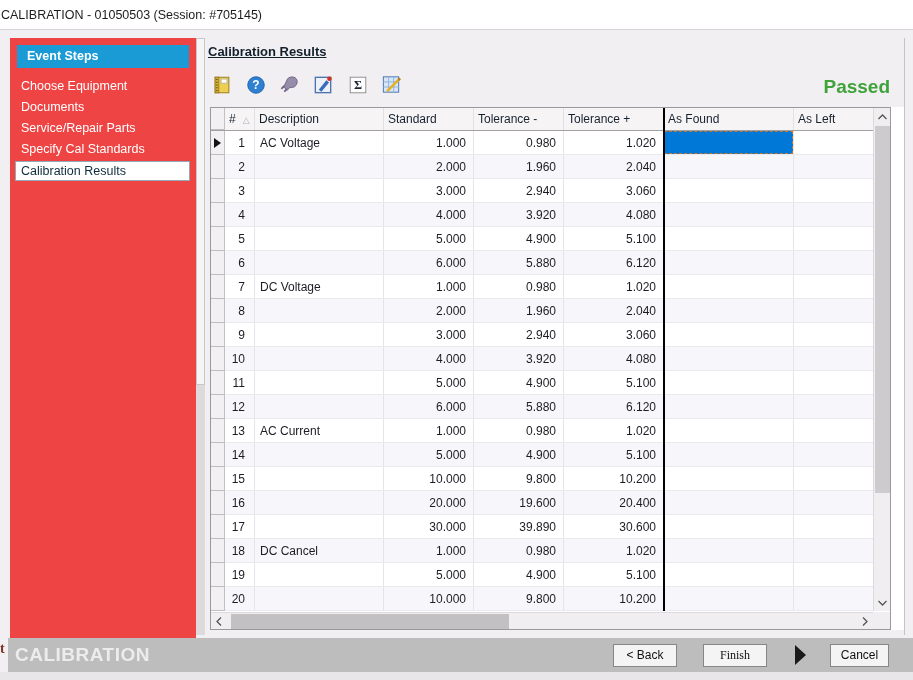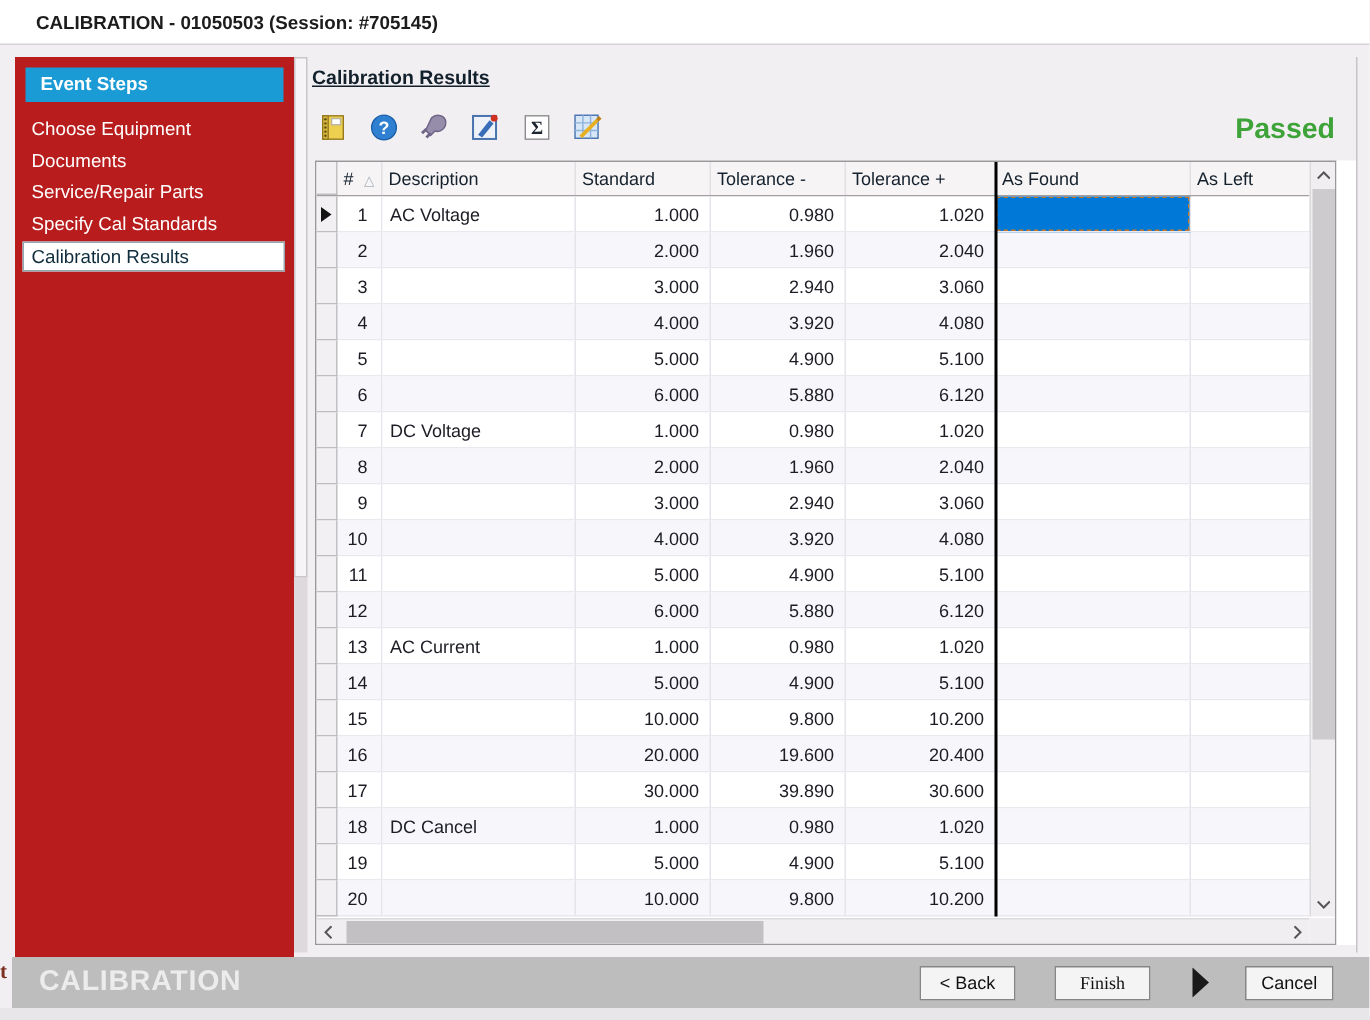--- a/index.html
+++ b/index.html
@@ -2,24 +2,24 @@
 <html><head>
 <meta charset="utf-8">
 <style>
   * { margin:0; padding:0; box-sizing:border-box; }
   html,body { width:913px; height:680px; overflow:hidden; background:#f2eff2;
     font-family:"Liberation Sans", sans-serif; }
   #app { position:relative; width:913px; height:680px; }
 
   
   .titlebar { position:absolute; left:0; top:0; width:913px; height:30px; background:#ffffff;
-    border-bottom:1px solid #d6d3d6; line-height:30px; padding-left:24px; font-size:12.5px; color:#1c1c1c;font-weight:bold; }
-
-  
-  .sidebar { position:absolute; left:10px; top:38px; width:186px; height:617px; background:#b91c1c; }
+    border-bottom:1px solid #d6d3d6; line-height:30px; padding-left:1px; font-size:12.5px; color:#1c1c1c; }
+
+  
+  .sidebar { position:absolute; left:10px; top:38px; width:186px; height:617px; background:#ef4444; }
   .step-header { margin:7px 7px 8px 7px; height:23px; line-height:23px; background:#1b9bd5;
     color:#ffffff; font-weight:bold; font-size:12.5px; padding-left:10px; }
   .step-item { color:#ffffff; font-size:12.5px; padding:3px 16px 4px 11px; cursor:default; }
   .step-item.current { background:#ffffff; color:#0e2c3c; border:1px solid #93a8b2;
     margin:1px 6px 0 5px; padding:2px 0 2px 5px; }
 
   .panel-scrollbar { position:absolute; left:196px; top:38px; width:9px; height:597px; background:#ddd9dd; }
   .panel-scrollbar .thumb { position:absolute; left:0; top:0; width:9px; height:347px;
     background:#f7f4f7; border:1px solid #c9c5c9; }
 
@@ -70,21 +70,21 @@
   .hs-btn { position:absolute; top:0; width:16px; height:16px; display:flex; align-items:center; justify-content:center; }
   .hs-left { left:0; } .hs-right { right:0; }
   .hs-thumb { position:absolute; left:20px; top:1px; width:278px; height:15px; background:#c2c0c2; }
   .corner { position:absolute; right:0; bottom:0; width:17px; height:17px; background:#f1eef1; }
 
   .right-strip { position:absolute; left:891px; top:107px; width:13px; height:523px; background:#ffffff; }
   .panel-edge { position:absolute; left:904px; top:38px; width:1px; height:597px; background:#c6c3c6; }
 
   
   .footer { position:absolute; left:8px; top:638px; width:905px; height:34px; background:#bdbdbd; }
-  .brand { position:absolute; left:18px; top:0; height:34px; line-height:34px; font-size:19px;
+  .brand { position:absolute; left:7px; top:0; height:34px; line-height:34px; font-size:19px;
     font-weight:bold; letter-spacing:0.5px; color:#ececec; }
   .btn { position:absolute; top:6px; height:23px; background:#f5f4f5; border:1px solid #868686;
     font-size:12px; color:#111; text-align:center; line-height:21px; cursor:pointer; }
   .btn-back { left:605px; width:64px; }
   .btn-finish { left:695px; width:64px;font-family:Liberation Serif, serif; }
   .btn-cancel { left:822px; width:59px; }
   .play-arrow { position:absolute; left:786px; top:7px; width:13px; height:20px; }
   .bottom-strip { position:absolute; left:0; top:672px; width:913px; height:8px; background:#e9e6e9; }
   .artifact { position:absolute; left:0; top:641px; font-family:"Liberation Serif", serif;
     font-weight:bold; font-size:14px; color:#7c3024; }

